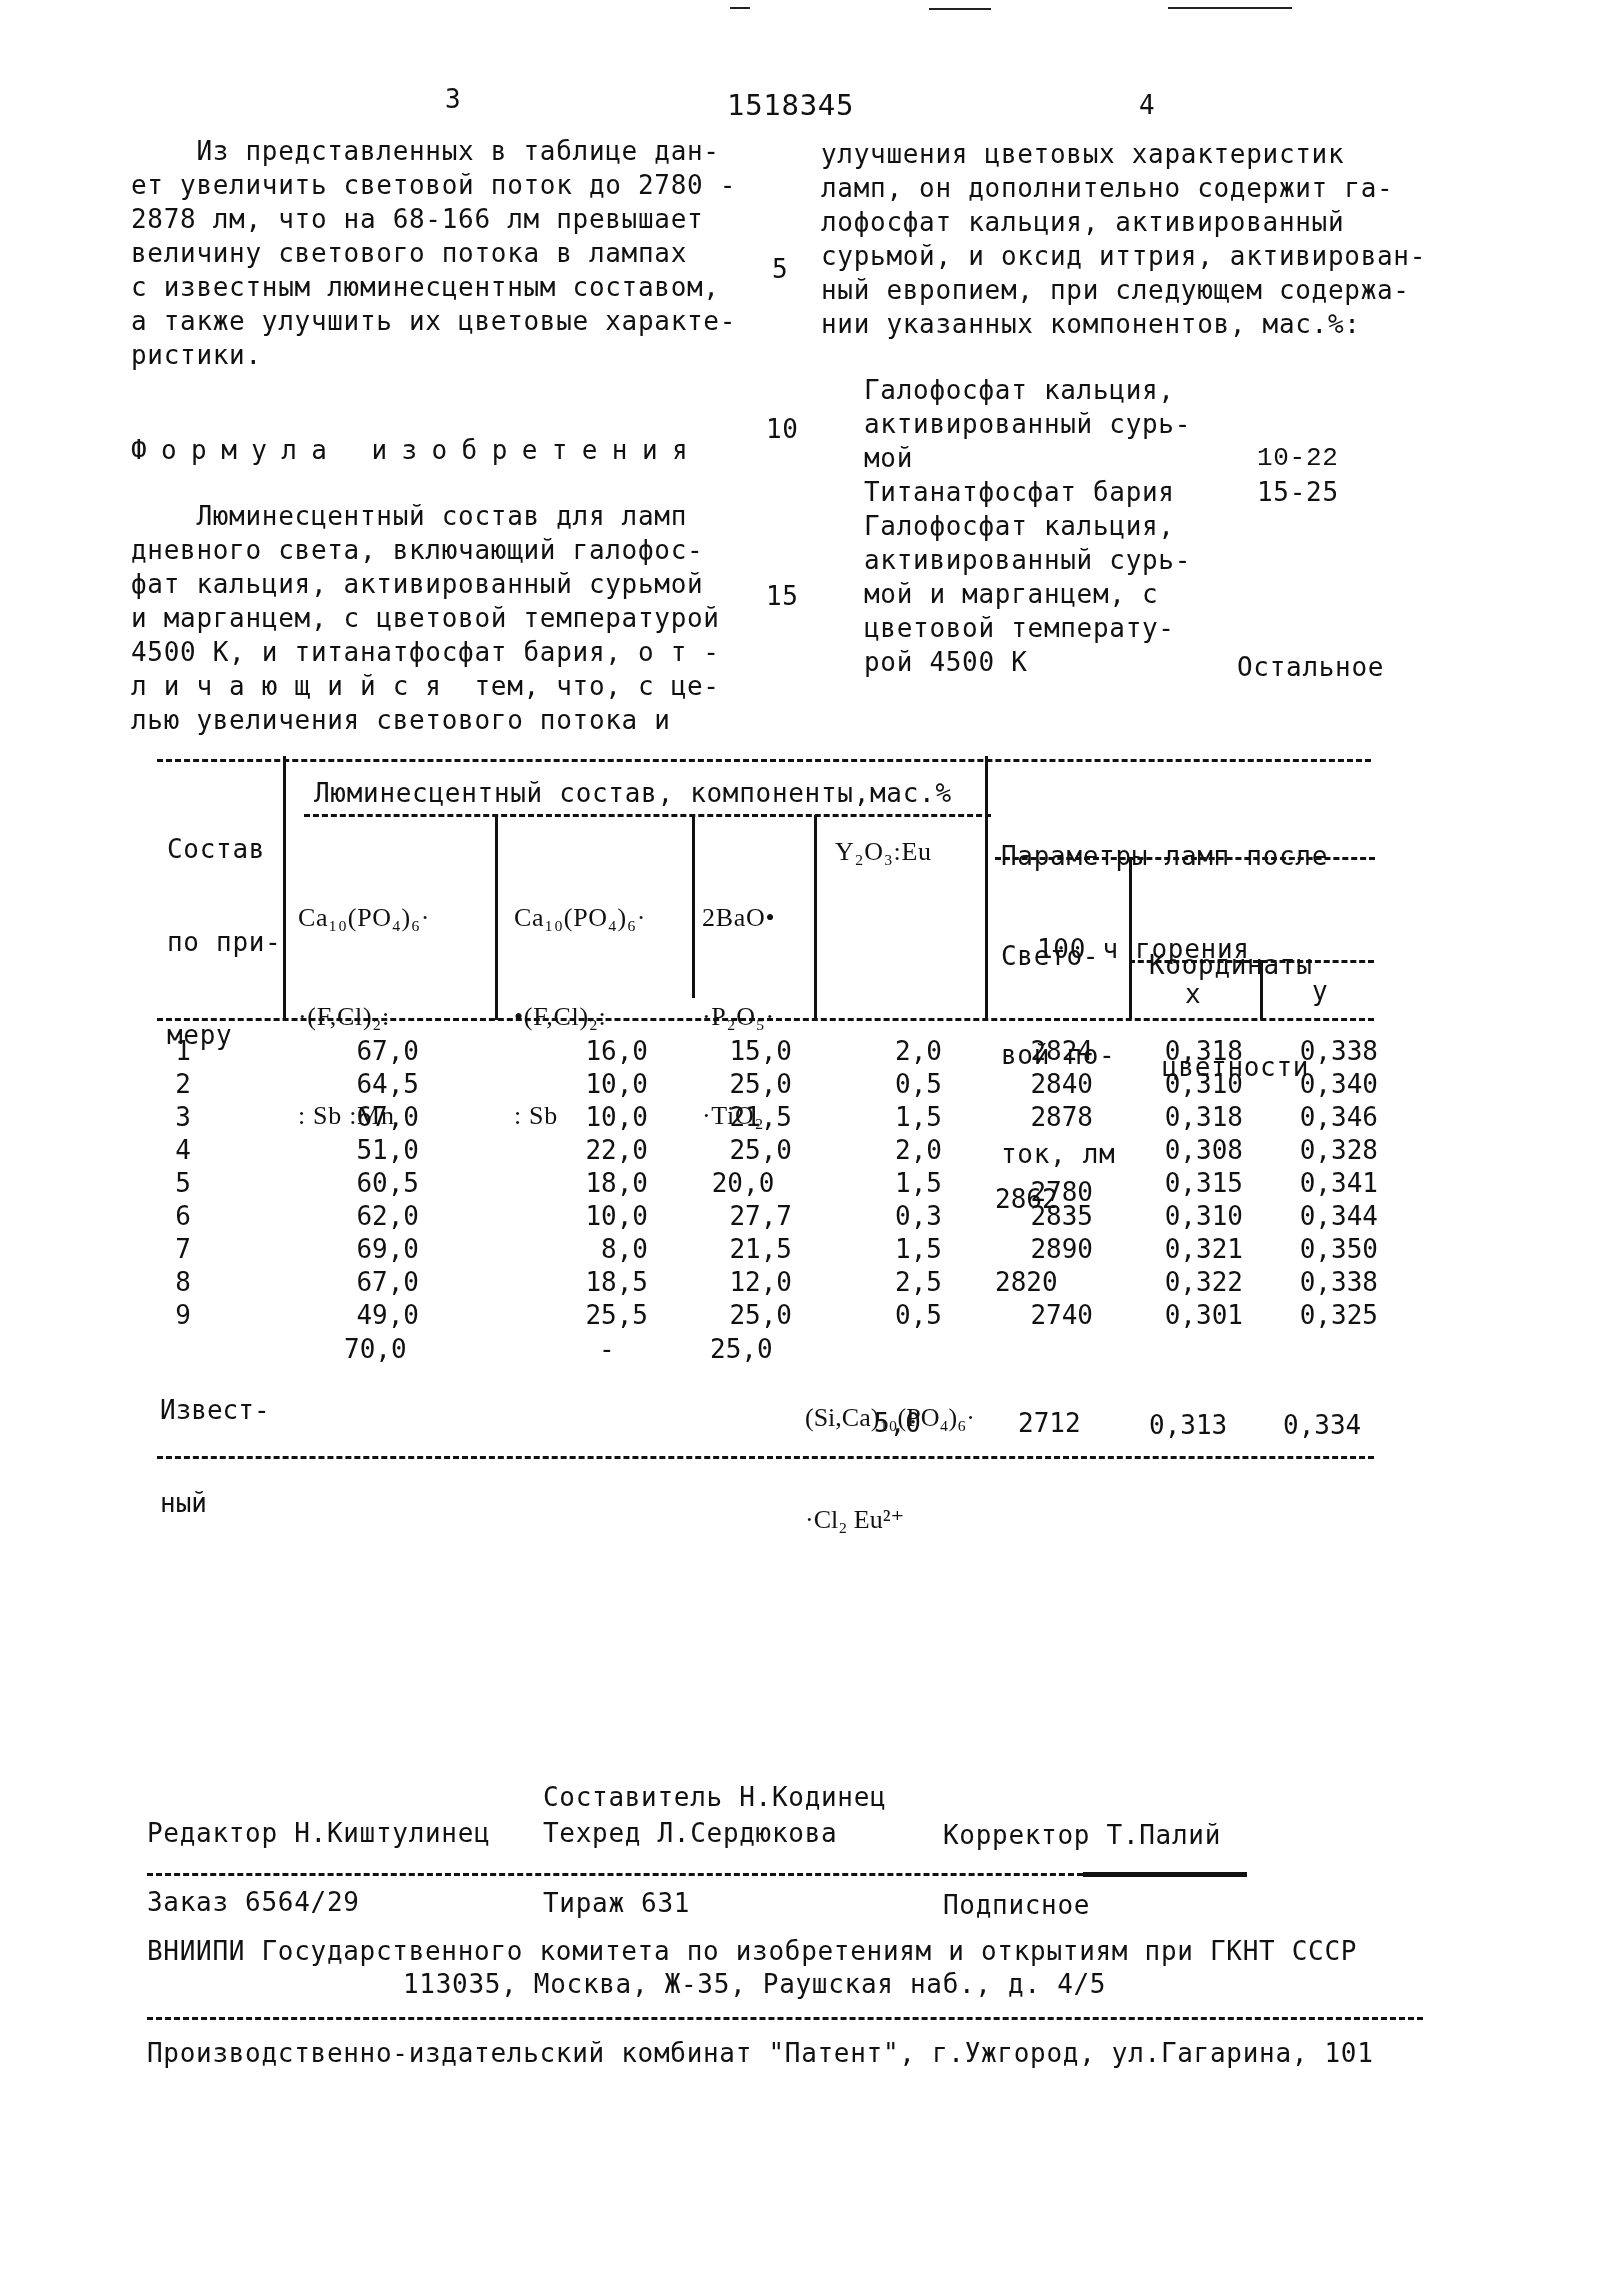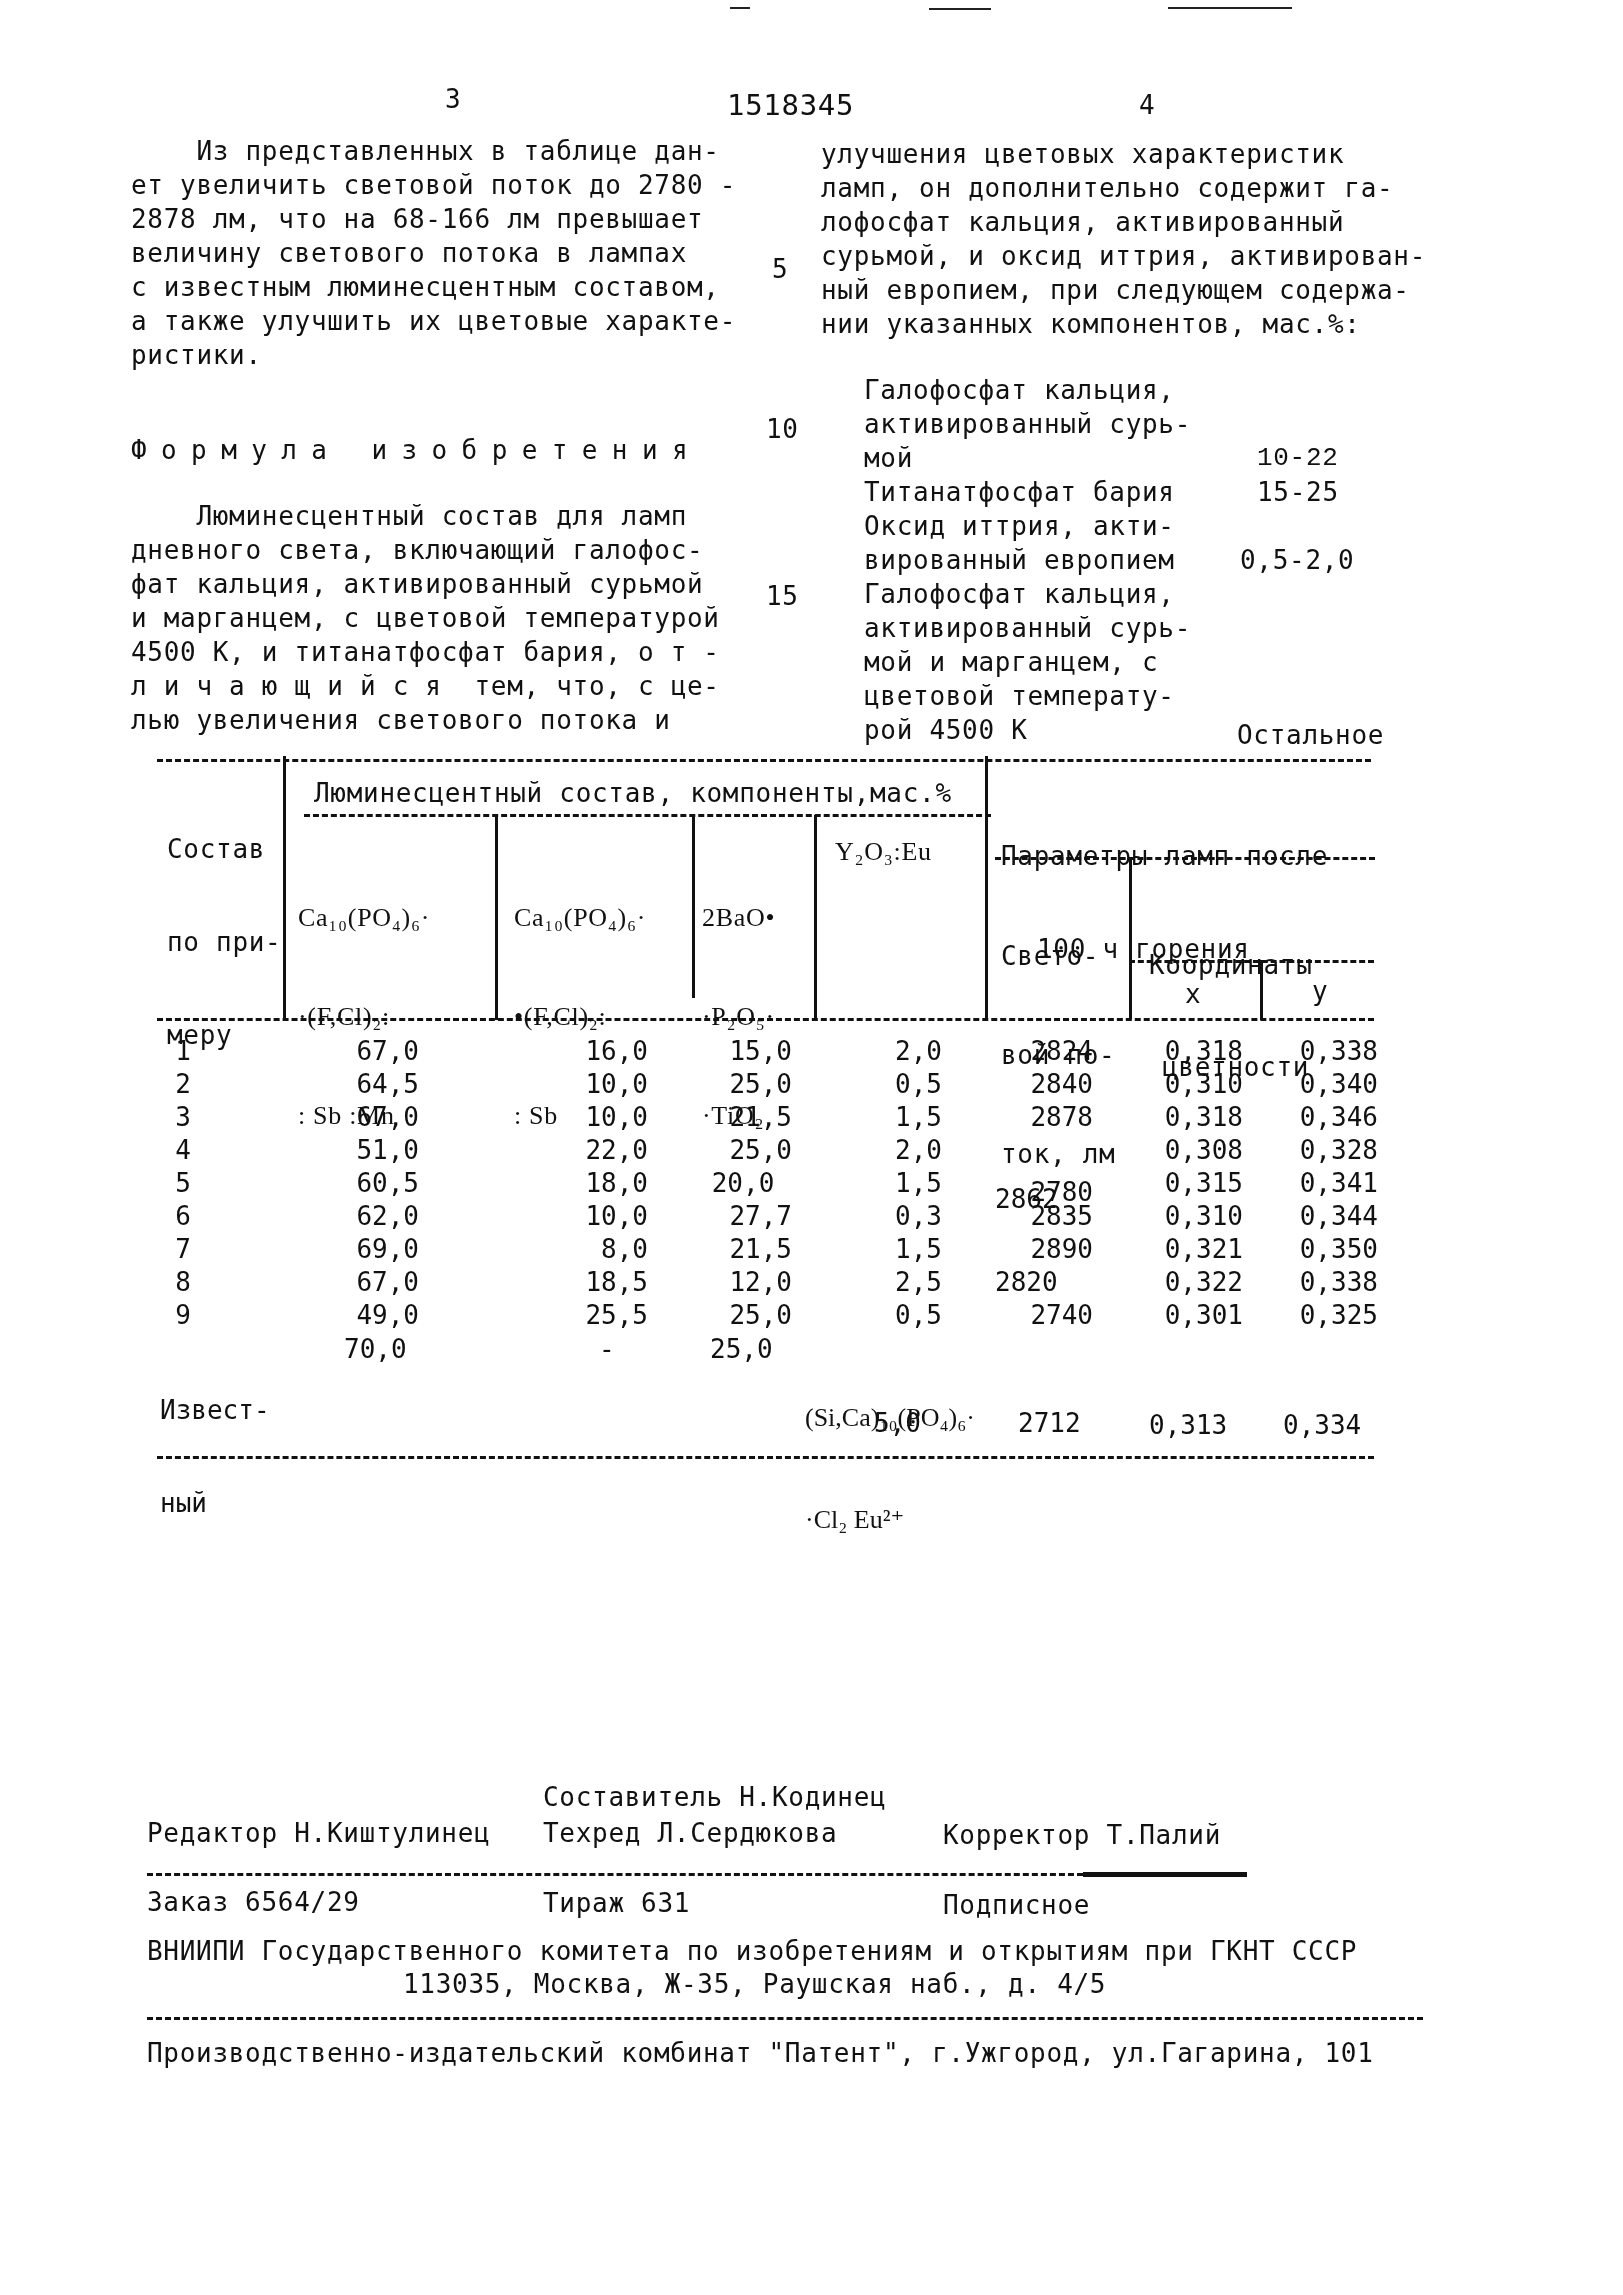--- a/index.html
+++ b/index.html
@@ -64,25 +64,20 @@
   <div style="position:relative;height:102px;">
     <div class="txt">Галофосфат кальция,</div>
     <div class="txt">активированный сурь-</div>
     <div class="txt">мой</div>
     <div class="txt abs" style="left:393px;top:68px;font-family:Liberation Mono, monospace;">10-22</div>
   </div>
   <div style="position:relative;height:34px;">
     <div class="txt">Титанатфосфат бария</div>
     <div class="txt abs" style="left:393px;top:0;">15-25</div>
   </div>
-  <div style="position:relative;height:68px;">
-    <div class="txt">Оксид иттрия, акти-</div>
-    <div class="txt">вированный европием</div>
-    <div class="txt abs" style="left:376px;top:34px;">0,5-2,0</div>
-  </div>
   <div style="position:relative;height:170px;">
     <div class="txt">Галофосфат кальция,</div>
     <div class="txt">активированный сурь-</div>
     <div class="txt">мой и марганцем, с</div>
     <div class="txt">цветовой температу-</div>
     <div class="txt">рой 4500 К</div>
     <div class="txt abs" style="left:373px;top:141px;">Остальное</div>
   </div>
 </div>
 

